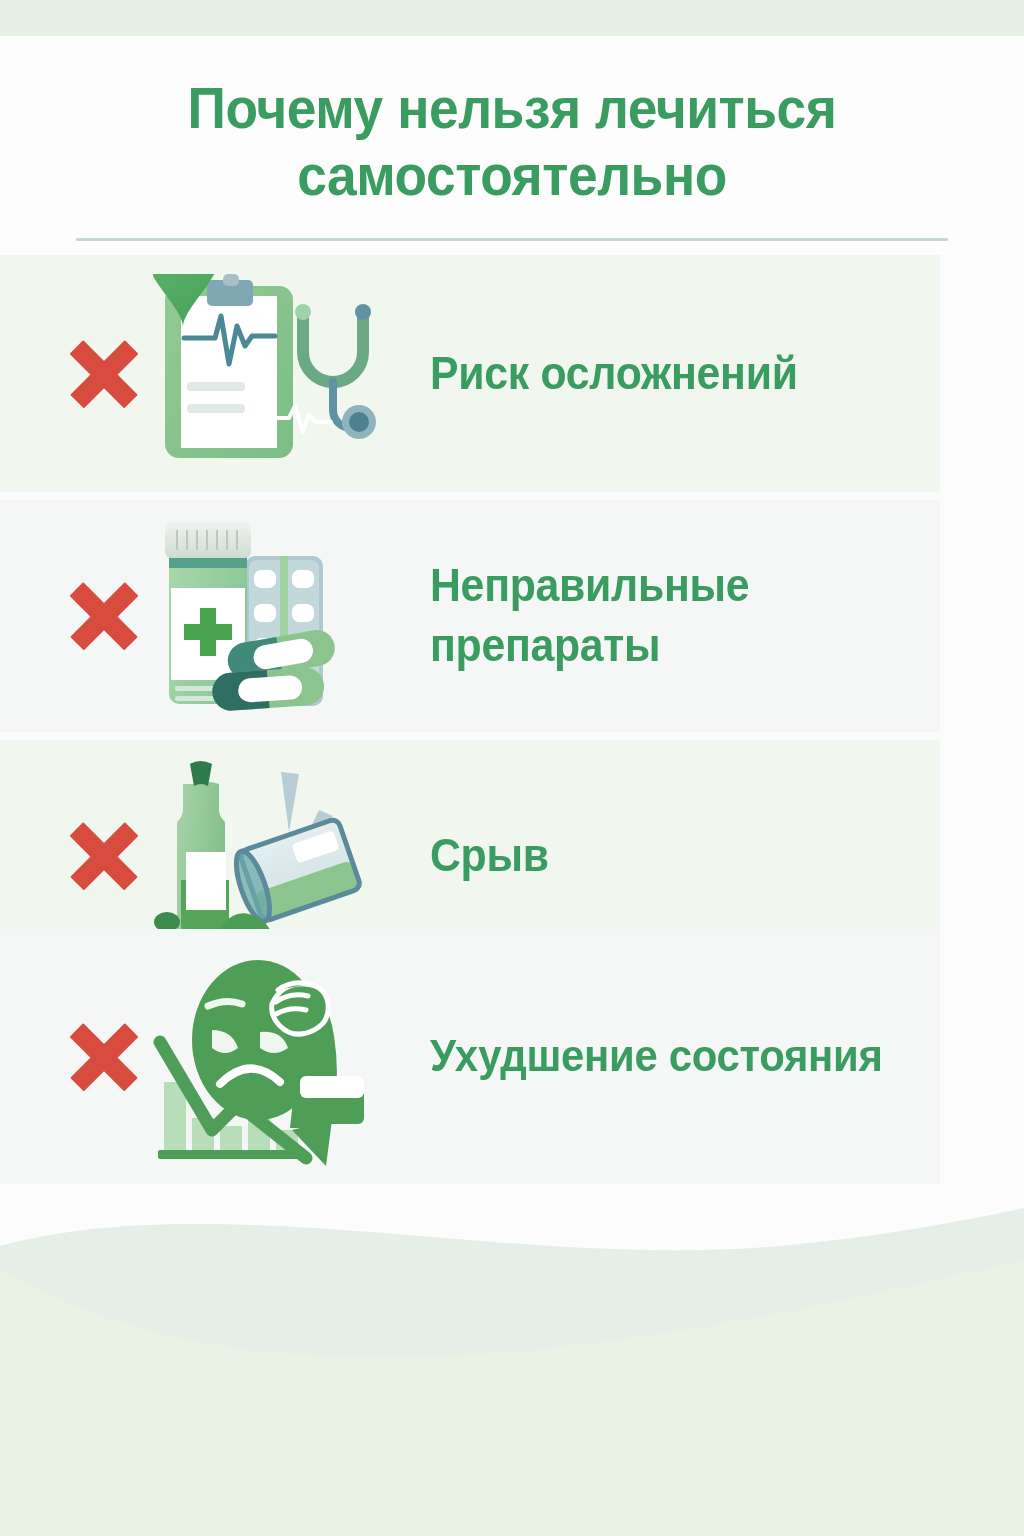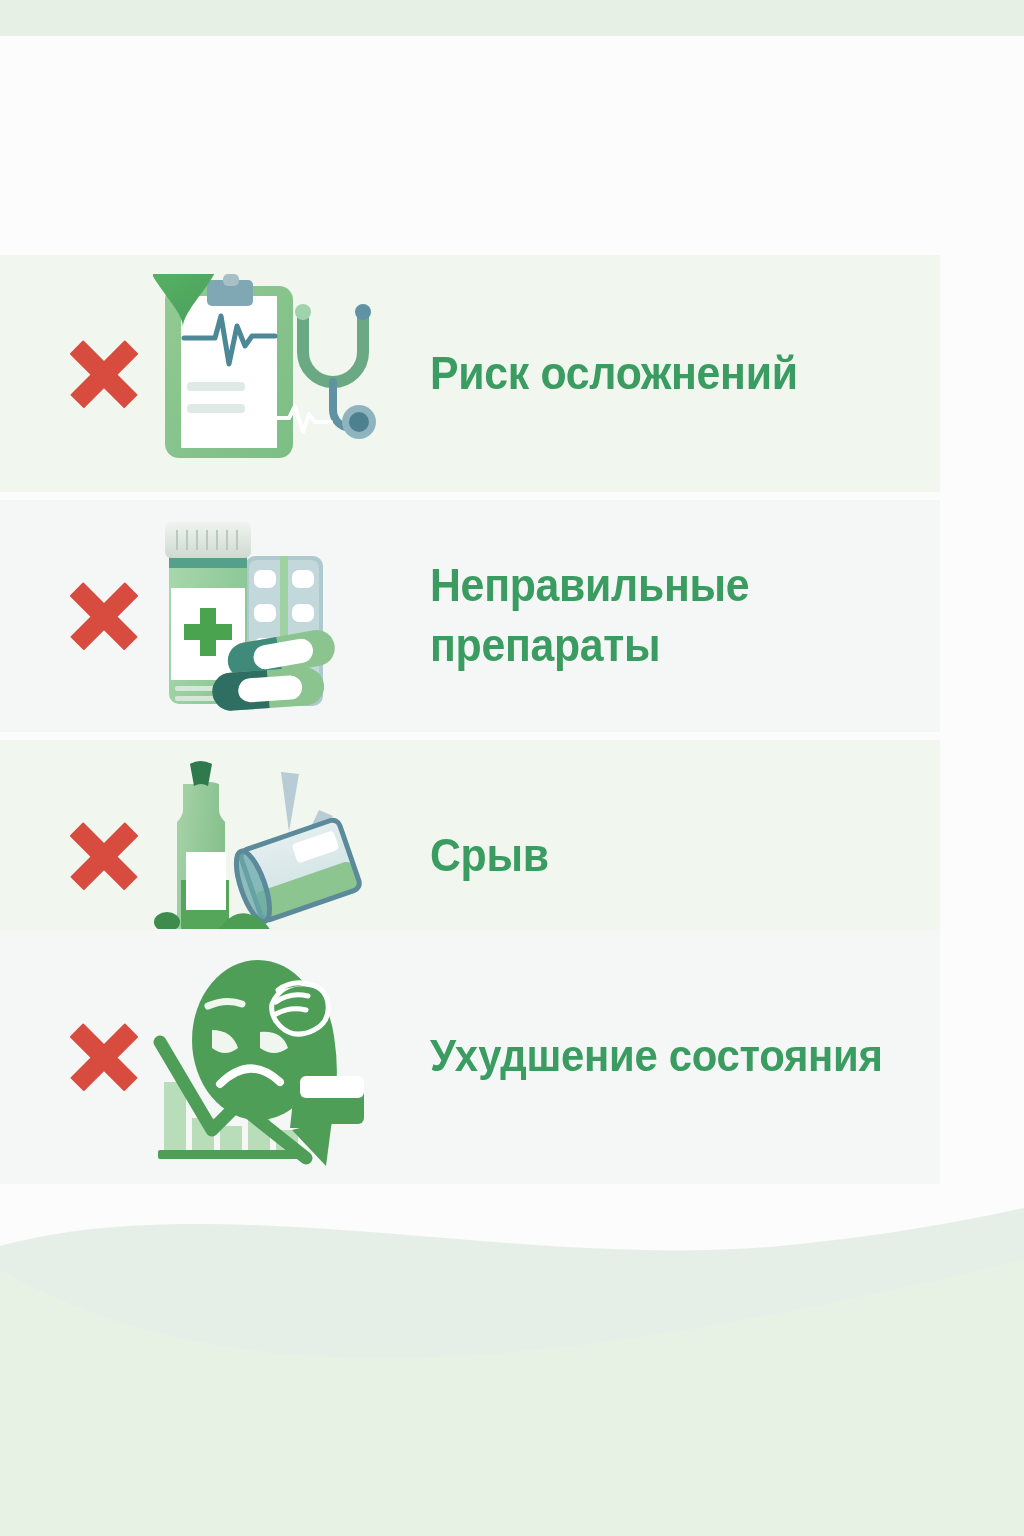--- a/index.html
+++ b/index.html
@@ -113,20 +113,25 @@
   }
   .row-4 .row-label { font-size: 45px; }
 </style>
 </head>
 <body>
 
 <div class="poster">
 
   <div class="top-strip"></div>
 
+  <div class="header">
+    <div class="title">Почему нельзя лечиться
+самостоятельно</div>
+    <div class="divider"></div>
+  </div>
 
   <div class="row row-1 tint-green">
     <svg class="cross" viewBox="0 0 100 100">
       <g fill="#d84c40">
         <rect x="8" y="40" width="84" height="21" rx="1" transform="rotate(45 50 50)"></rect>
         <rect x="8" y="40" width="84" height="21" rx="1" transform="rotate(-45 50 50)"></rect>
       </g>
     </svg>
 
     <div class="icon-slot">

